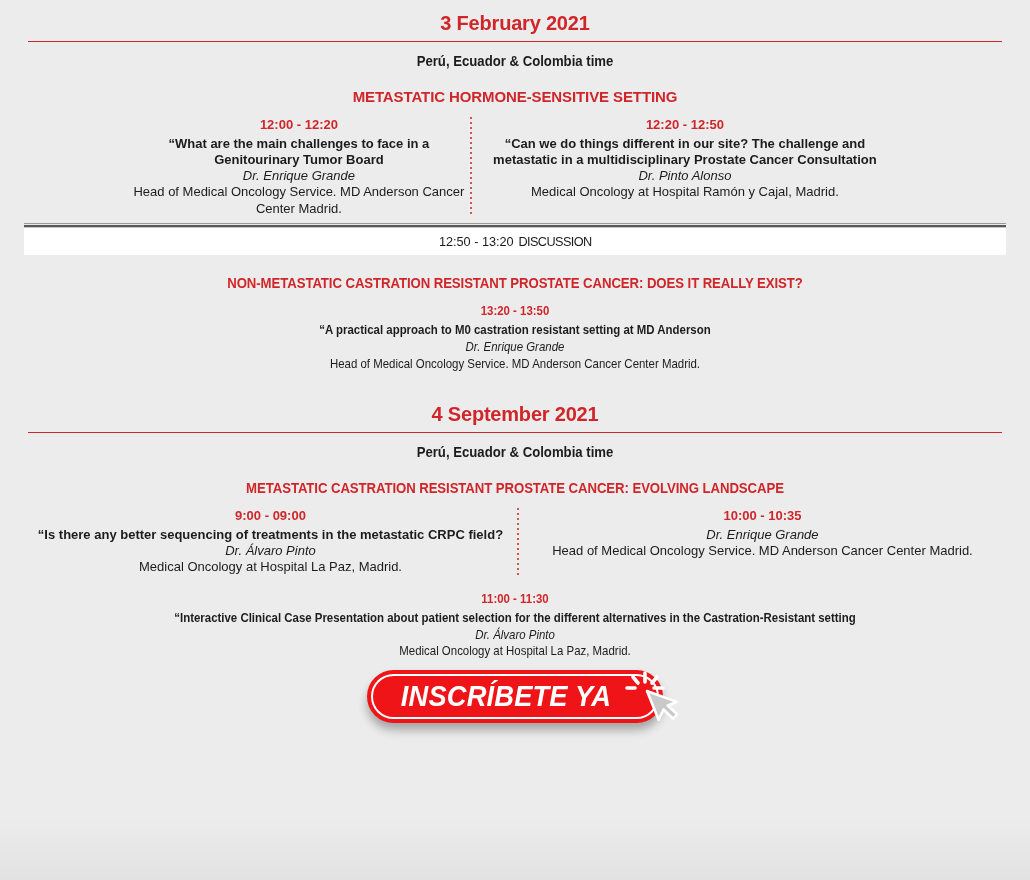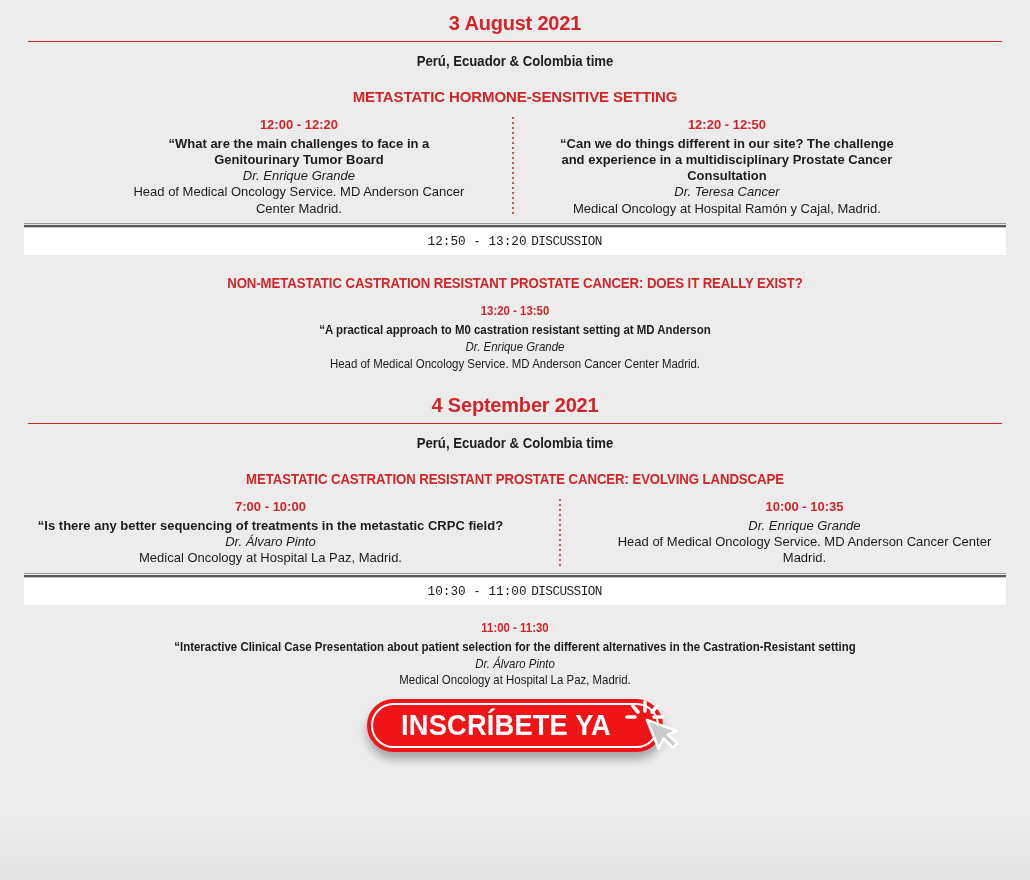--- a/index.html
+++ b/index.html
@@ -24,63 +24,63 @@
     font-size:14px; font-weight:bold;
   }
   .sec-header {
     margin:19px 0 0 0; text-align:center;
     font-size:15px; font-weight:bold; color:var(--accent_red);
     letter-spacing:-0.1px;
   }
   .cond { transform:scaleX(0.88); }
   .cond-mild { transform:scaleX(0.94); }
 
-  .columns { display:flex; align-items:stretch; margin:12px 24px 0 24px;gap:42px; }
+  .columns { display:flex; align-items:stretch; margin:12px 24px 0 24px; }
   .col { box-sizing:border-box; text-align:center; font-size:13px; line-height:1.24; }
   .d1 .col-l { flex:0 0 45.4%; padding-left:104px; }
   .d1 .col-r { flex:1 1 auto; padding-right:108px; }
   .d2 .col-l { flex:0 0 50.2%; }
   .d2 .col-r { flex:1 1 auto; }
   .vdot {
     flex:0 0 2px; width:2px;
     background-image:repeating-linear-gradient(to bottom,#d5544e 0 2px,rgba(0,0,0,0) 2px 5px);
   }
   .time { color:var(--accent_red); font-weight:bold; margin-bottom:3px; }
   .stitle { font-weight:bold; }
   .speaker { font-style:italic; }
 
   .single {
     margin:12px 24px 0 24px; text-align:center;
     font-size:13px; line-height:1.28;
   }
 
-  .disc { margin:6px 24px 0 24px;font-family:Liberation Mono, monospace; }
+  .disc { margin:6px 24px 0 24px; }
   .disc.gap-lg { margin-top:13px; }
   .dbl {
     height:6px;
     background:linear-gradient(180deg,#989898 0 1px,#eaeaea 1px 2px,#595959 2px 4px,#c6c6c6 4px 5px,#ffffff 5px 6px);
   }
   .disc-bar {
     background:var(--bar_bg); height:26px;
     display:flex; align-items:center; justify-content:center;
     font-size:13.5px; color:#1a1a1a;
   }
   .disc-line { white-space:nowrap; }
   .disc-label { margin-left:5px; letter-spacing:-0.6px; }
 
-  .day2 { margin-top:22px; }
+  .day2 { margin-top:31px; }
   .single.s2 { margin-top:15px; }
 
   .cta-wrap { margin-top:10px; display:flex; justify-content:center; }
   .cta {
     position:relative; width:296px; height:53px;
     background:var(--button_red);
     border:none; border-radius:27px;
     box-shadow:0 7px 10px rgba(0,0,0,0.3);
-    cursor:pointer; padding:0;
+    cursor:pointer; padding:0;font-style:italic;
   }
   .cta::before {
     content:""; position:absolute; inset:4px;
     border:2px solid #fff; border-radius:23px; pointer-events:none;
   }
   .cta-label {
     display:block; color:#ffffff; font-weight:bold; font-size:29px;
     letter-spacing:0.2px; transform:scaleX(0.94);
     margin-right:18px;
   }
@@ -88,38 +88,38 @@
     position:absolute; right:-18px; top:2px;
     width:60px; height:68px; overflow:visible;
   }
 </style>
 </head>
 <body>
 
 <div class="page">
 
   <section class="day d1">
-    <h1 class="day-title">3 August 2021</h1>
+    <h1 class="day-title">3 February 2021</h1>
     <hr class="day-rule">
     <div class="tz cond-mild">Perú, Ecuador &amp; Colombia time</div>
 
     <h2 class="sec-header">METASTATIC HORMONE-SENSITIVE SETTING</h2>
 
     <div class="columns">
       <div class="col col-l">
         <div class="time">12:00 - 12:20</div>
         <div class="stitle">“What are the main challenges to face in a Genitourinary Tumor Board</div>
         <div class="speaker">Dr. Enrique Grande</div>
         <div class="affil">Head of Medical Oncology Service. MD Anderson Cancer Center Madrid.</div>
       </div>
       <div class="vdot"></div>
       <div class="col col-r">
         <div class="time">12:20 - 12:50</div>
-        <div class="stitle">“Can we do things different in our site? The challenge and experience in a multidisciplinary Prostate Cancer Consultation</div>
-        <div class="speaker">Dr. Teresa Cancer</div>
+        <div class="stitle">“Can we do things different in our site? The challenge and metastatic in a multidisciplinary Prostate Cancer Consultation</div>
+        <div class="speaker">Dr. Pinto Alonso</div>
         <div class="affil">Medical Oncology at Hospital Ramón y Cajal, Madrid.</div>
       </div>
     </div>
 
     <div class="disc">
       <div class="dbl"></div>
       <div class="disc-bar">
         <div class="disc-line cond-mild">
           <span class="disc-time">12:50 - 13:20</span><span class="disc-label">DISCUSSION</span>
         </div>
@@ -139,41 +139,33 @@
 
   <section class="day d2 day2">
     <h1 class="day-title">4 September 2021</h1>
     <hr class="day-rule">
     <div class="tz cond-mild">Perú, Ecuador &amp; Colombia time</div>
 
     <h2 class="sec-header cond">METASTATIC CASTRATION RESISTANT PROSTATE CANCER: EVOLVING LANDSCAPE</h2>
 
     <div class="columns">
       <div class="col col-l">
-        <div class="time">7:00 - 10:00</div>
+        <div class="time">9:00 - 09:00</div>
         <div class="stitle">“Is there any better sequencing of treatments in the metastatic CRPC field?</div>
         <div class="speaker">Dr. Álvaro Pinto</div>
         <div class="affil">Medical Oncology at Hospital La Paz, Madrid.</div>
       </div>
       <div class="vdot"></div>
       <div class="col col-r">
         <div class="time">10:00 - 10:35</div>
         <div class="speaker">Dr. Enrique Grande</div>
         <div class="affil">Head of Medical Oncology Service. MD Anderson Cancer Center Madrid.</div>
       </div>
     </div>
 
-    <div class="disc">
-      <div class="dbl"></div>
-      <div class="disc-bar">
-        <div class="disc-line cond-mild">
-          <span class="disc-time">10:30 - 11:00</span><span class="disc-label">DISCUSSION</span>
-        </div>
-      </div>
-    </div>
 
     <div class="single s2 cond">
       <div class="time">11:00 - 11:30</div>
       <div class="stitle">“Interactive Clinical Case Presentation about patient selection for the different alternatives in the Castration-Resistant setting</div>
       <div class="speaker">Dr. Álvaro Pinto</div>
       <div class="affil">Medical Oncology at Hospital La Paz, Madrid.</div>
     </div>
 
   </section>
 

